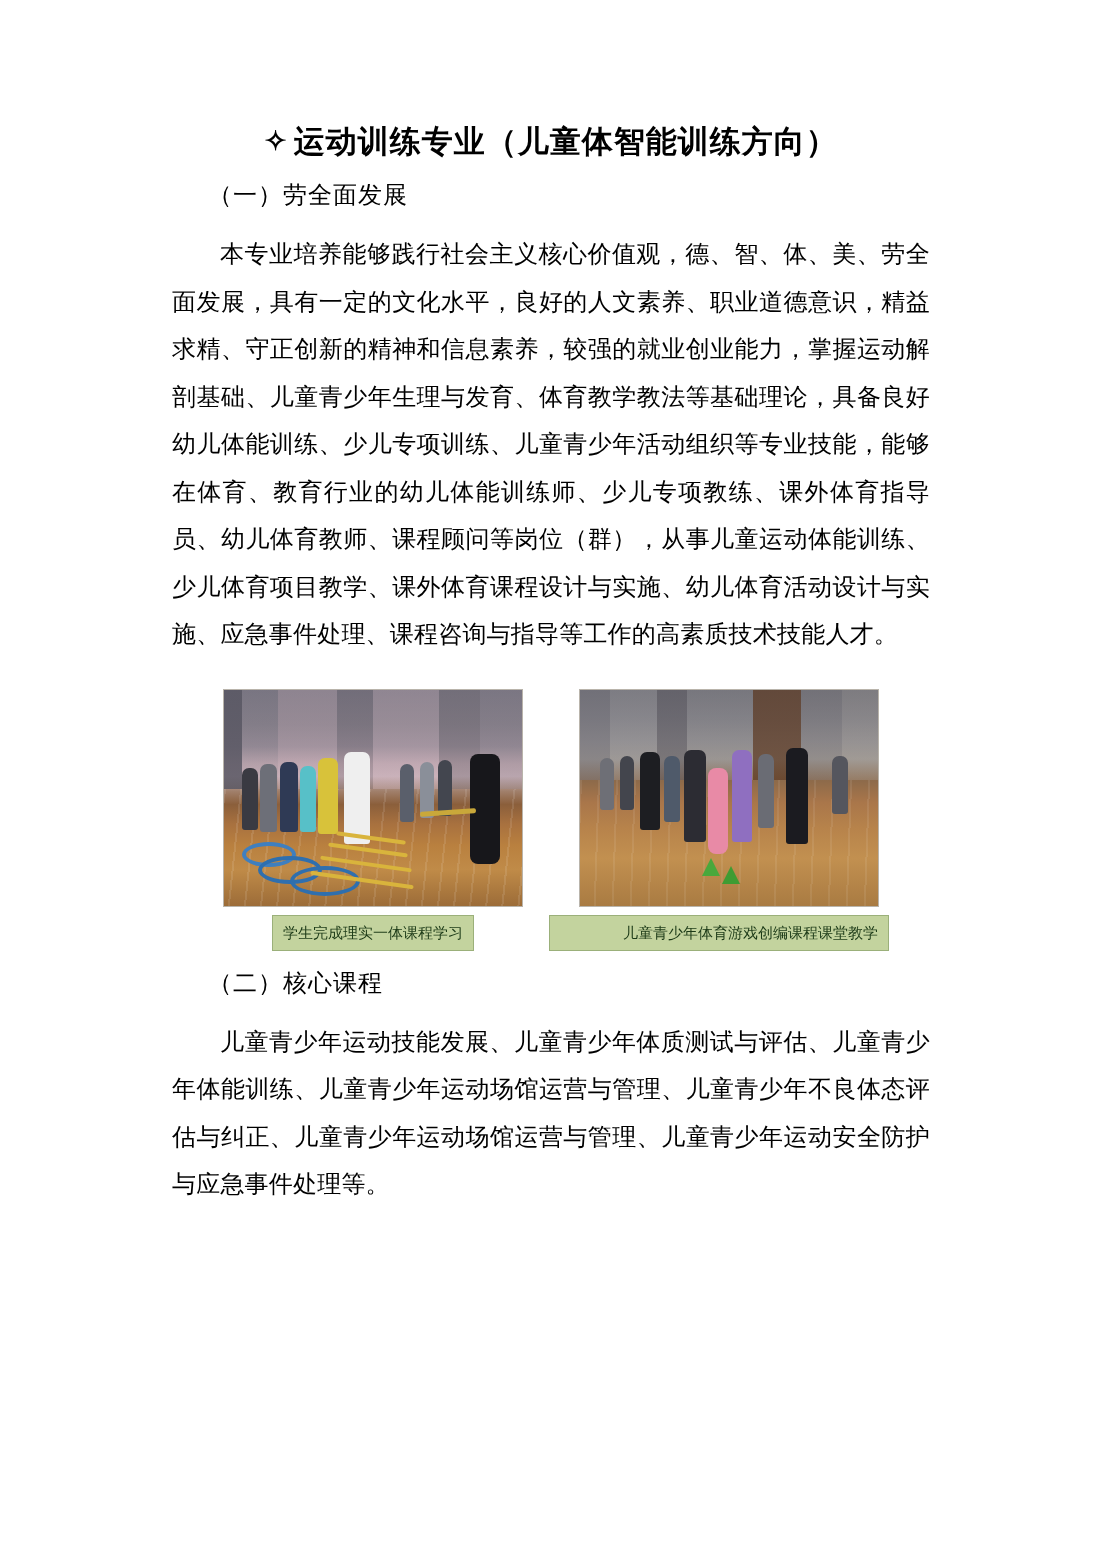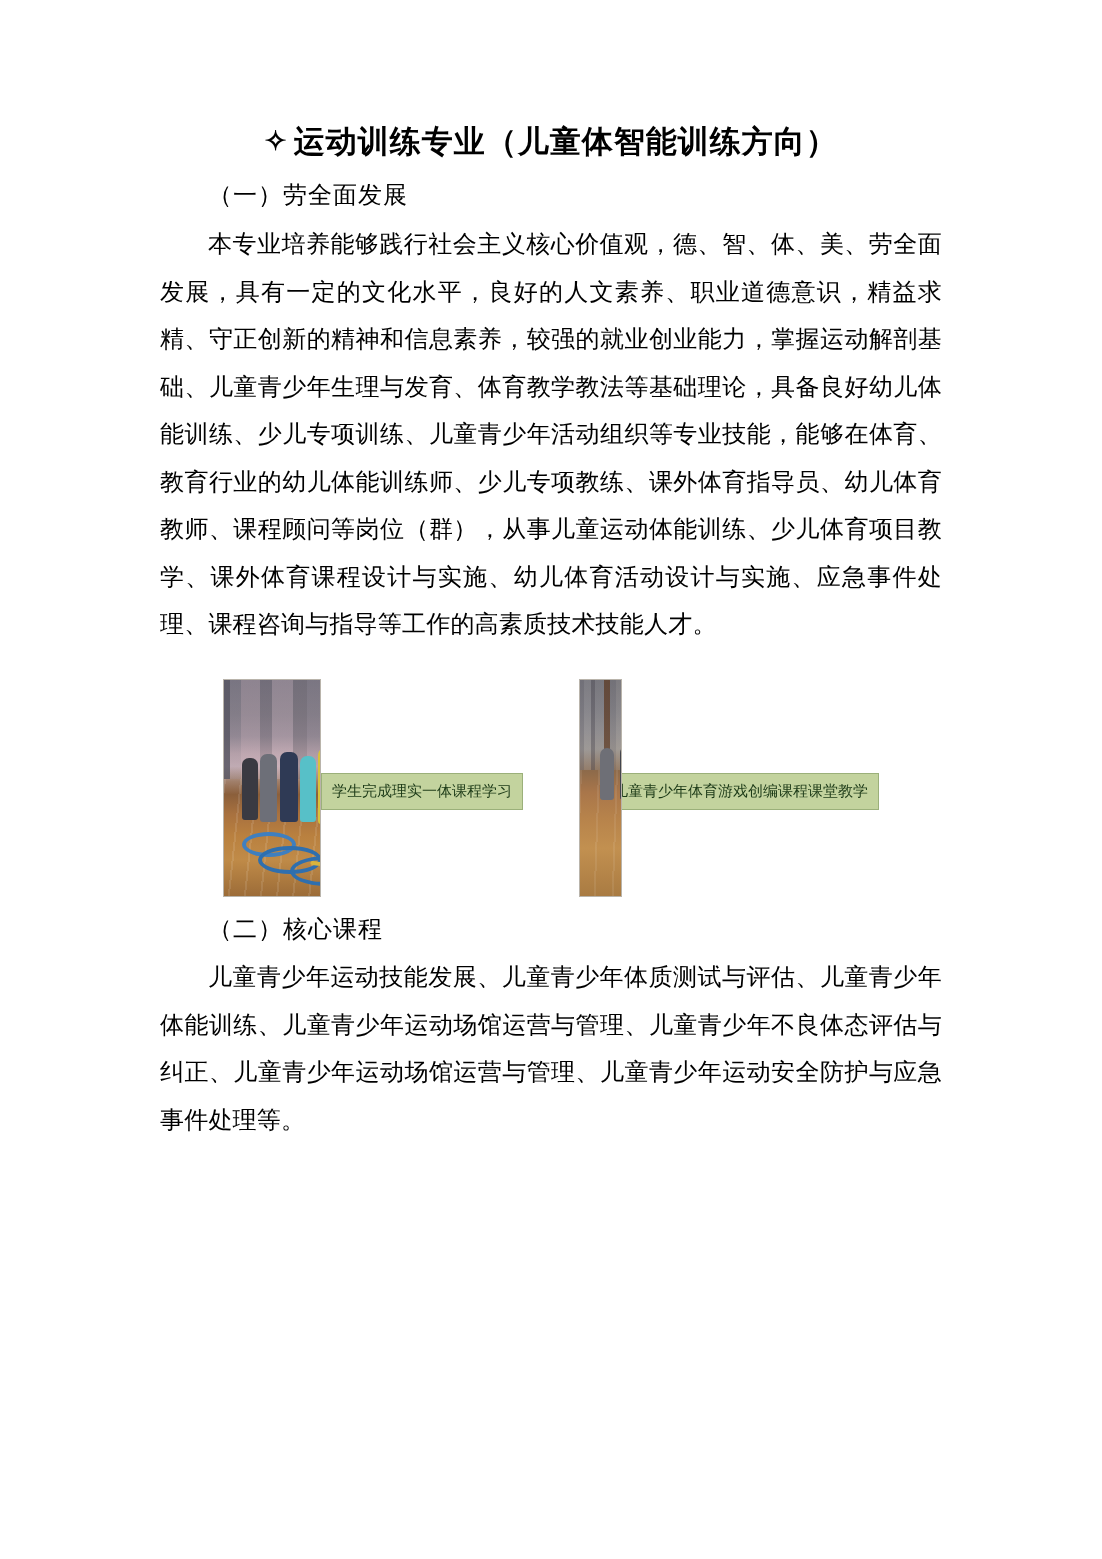--- a/index.html
+++ b/index.html
@@ -41,36 +41,36 @@
   .section-heading {
     font-size: 24px;
     line-height: 1.9;
     margin: 10px 0 2px 0;
     text-indent: 48px;
     letter-spacing: 1px;
   }
   .body-par {
     font-size: 24px;
     line-height: 1.98;
-    margin: 0;
+    margin: 12px;
     text-align: justify;
     text-justify: inter-ideograph;
     text-indent: 48px;
     letter-spacing: 0.2px;
   }
   .figures {
     margin: 30px 0 0 0;
     display: flex;
     justify-content: center;
     gap: 56px;
   }
   .figure {
     width: 300px;
     display: flex;
-    flex-direction: row;
+    flex-direction: column;
     align-items: center;
   }
   .photo {
     width: 300px;
     height: 218px;
     position: relative;
     overflow: hidden;
     border: 1px solid #b9b4ab;
     box-sizing: border-box;
   }

